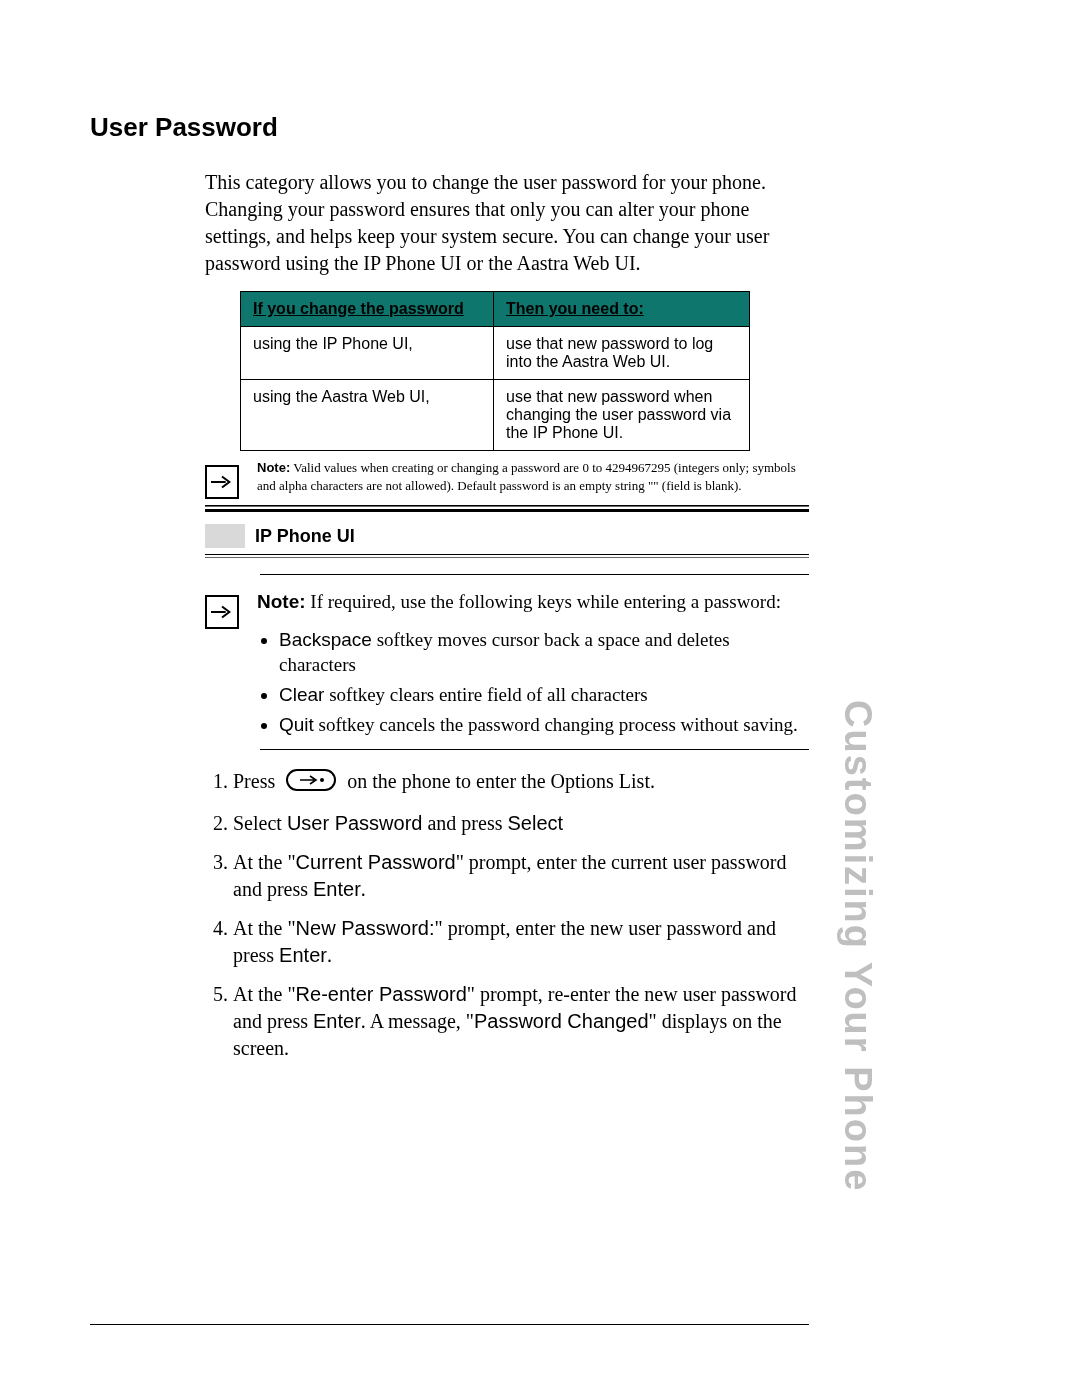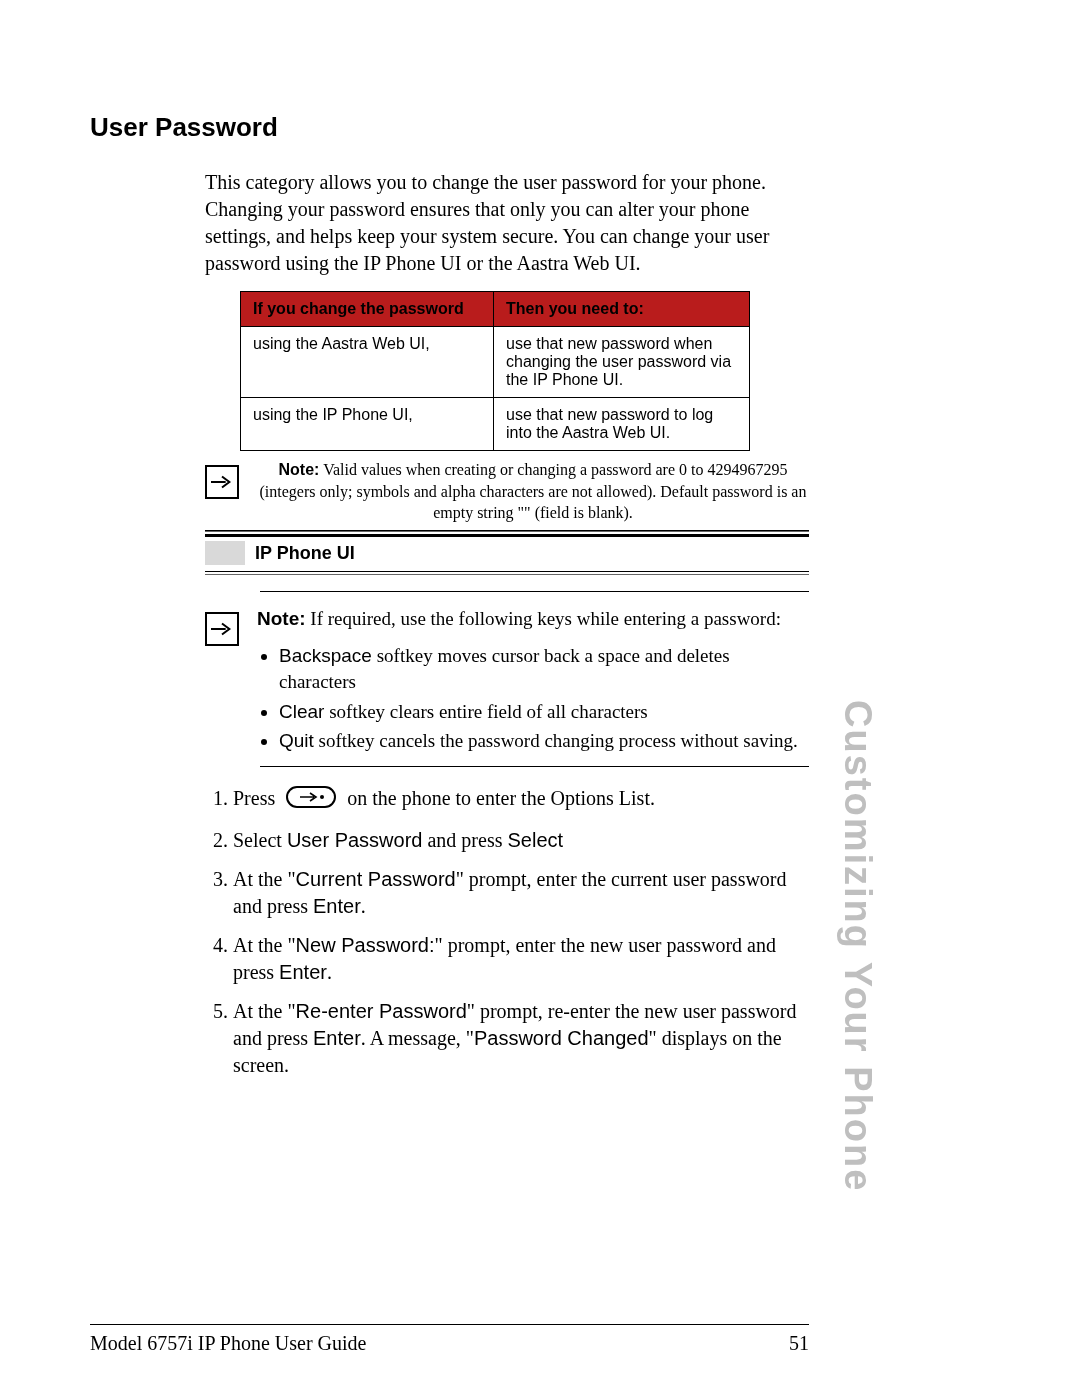--- a/index.html
+++ b/index.html
@@ -40,22 +40,23 @@
     font-family: Arial, Helvetica, sans-serif;
     font-size: 16px;
   }
   table.if-then th, table.if-then td {
     border: 1px solid #000;
     padding: 8px 10px 8px 12px;
     text-align: left;
     vertical-align: top;
   }
   table.if-then th {
-    background: #b91c1c;
-    font-weight: bold;
+    background: #0f766e;
+    font-weight: bold;
+    text-decoration: underline;
   }
   table.if-then th:first-child,
   table.if-then td:first-child { width: 230px; }
   
   .note-row {
     display: flex;
     align-items: flex-start;
     margin-left: 115px;
     margin-top: 8px;
   }
@@ -66,24 +67,23 @@
     display: flex;
     align-items: center;
     justify-content: center;
     flex: 0 0 34px;
     margin-right: 18px;
     margin-top: 6px;
     box-sizing: border-box;
   }
   .arrow-box svg { width: 22px; height: 14px; }
   .note-text {
-    font-size: 16px;
+    font-size: 13px;
     line-height: 1.35;
     flex: 1;
-    text-align: center;
   }
   .note-text .note-label {
     font-family: Arial, Helvetica, sans-serif;
     font-weight: bold;
   }
   .rule {
     border: none;
     border-top: 1px solid #000;
     margin: 6px 0 0 115px;
   }
@@ -92,21 +92,21 @@
     font-family: Arial, Helvetica, sans-serif;
     font-weight: bold;
     font-size: 20px;
     margin: 34px 0 8px 115px;
   }
   
   .ui-bar-wrap { margin-left: 115px; }
   .thin-line { border-top: 1px solid #666; height: 0; }
   .thick-line { border-top: 3px solid #000; height: 0; margin-top: 2px; }
   .ui-bar {
-    margin-top: 4px;
+    margin-top: 12px;
     height: 30px;
     position: relative;
     border-bottom: 1px solid #000;
     padding-left: 16px;
   }
   .ui-bar .grey-chip {
     position: absolute;
     left: 0; top: 0;
     width: 40px; height: 24px;
     background: #d9d9d9;
@@ -190,26 +190,26 @@
 
   <table class="if-then">
     <thead>
       <tr>
         <th>If you change the password</th>
         <th>Then you need to:</th>
       </tr>
     </thead>
     <tbody>
       <tr>
+        <td>using the IP Phone UI,</td>
+        <td>use that new password to log into the Aastra Web UI.</td>
+      </tr>
+      <tr>
         <td>using the Aastra Web UI,</td>
         <td>use that new password when changing the user password via the IP Phone UI.</td>
-      </tr>
-      <tr>
-        <td>using the IP Phone UI,</td>
-        <td>use that new password to log into the Aastra Web UI.</td>
       </tr>
     </tbody>
   </table>
 
   <div class="note-row">
     <div class="arrow-box">
       <svg viewBox="0 0 24 14">
           <path d="M0 7 H16 M12 1 L20 7 L12 13" stroke="#000" stroke-width="2.2" fill="none"></path>
         </svg>
     </div>
@@ -270,17 +270,13 @@
       <span>At the "</span><span class="sans">New Password:</span><span>" prompt, enter the new user password and press </span><span class="sans">Enter</span><span>.</span>
     </li>
     <li>
       <span>At the "</span><span class="sans">Re-enter Password</span><span>" prompt, re-enter the new user password and press </span><span class="sans">Enter</span><span>. A message, "</span><span class="sans">Password Changed</span><span>" displays on the screen.</span>
     </li>
   </ol>
 
   <div class="side-text">Customizing Your Phone</div>
 
   <div class="footer-rule"></div>
-  <div class="footer">
-    <span>Model 6757i IP Phone User Guide</span>
-    <span>51</span>
-  </div>
 </div>
 
 </body></html>

